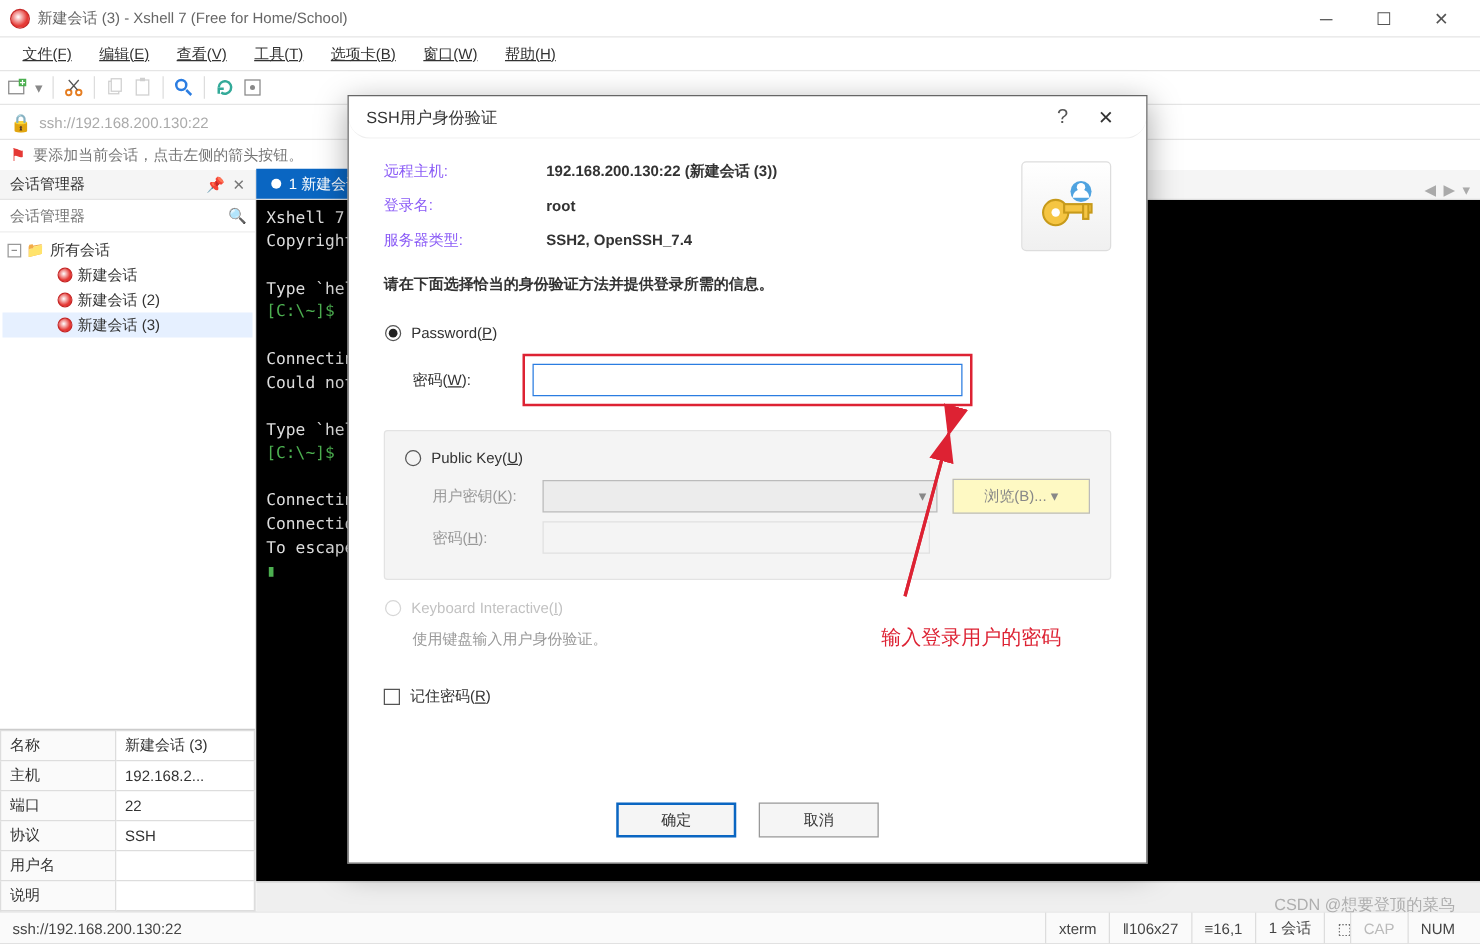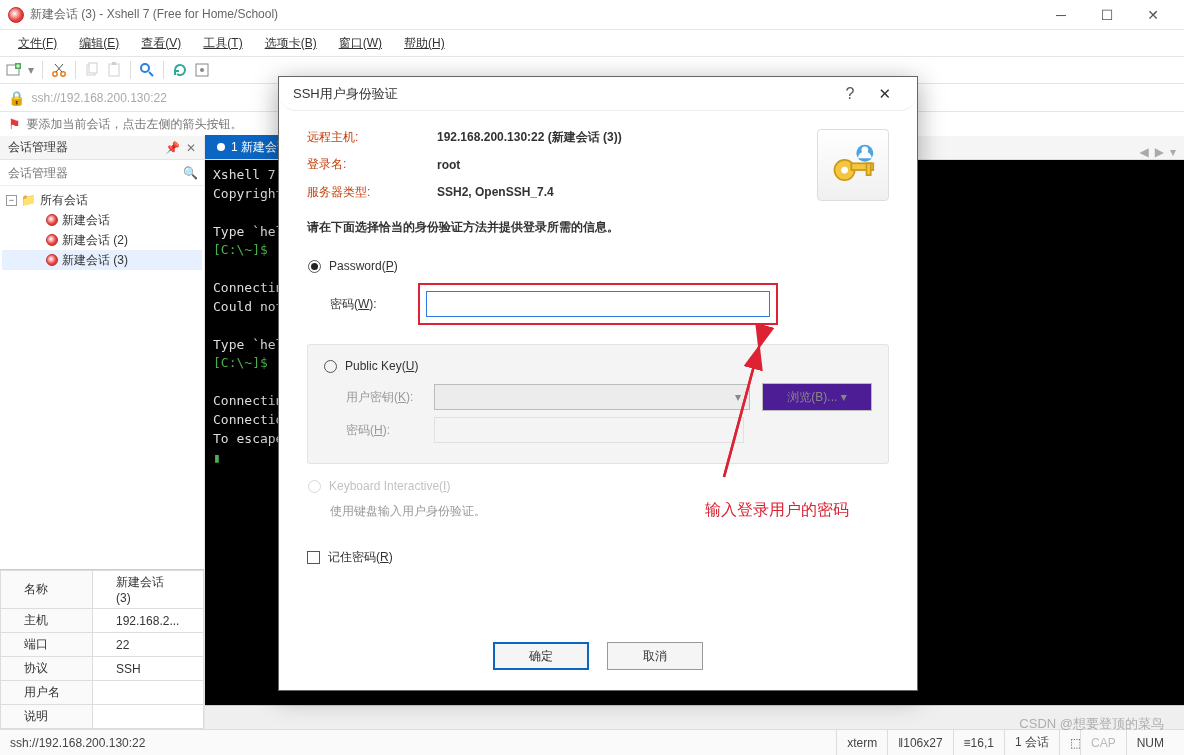--- a/index.html
+++ b/index.html
@@ -72,21 +72,21 @@
     align-items:center;justify-content:center;font-size:9px;line-height:1;
     color:#555;background:#fff;}
   .folder-ico{color:#f3b33e;}
   .sess-ico{width:12px;height:12px;border-radius:50%;
     background:radial-gradient(circle at 40% 40%,#fff,#e53935 60%);
     border:1px solid #c62828;display:inline-block;}
   .tree-sel{background:#e6f0ff;}
   
   .props{border-top:1px solid #ccc;}
   .props table{width:100%;border-collapse:collapse;font-size:12px;}
-  .props td{border:1px solid #ddd;padding:3px 23px;height:22px;}
+  .props td{border:1px solid #ddd;padding:3px 7px;height:22px;}
   .props td:first-child{width:92px;background:#fafafa;}
   
   .term-wrap{flex:1;display:flex;flex-direction:column;background:#fff;}
   .tabstrip{height:24px;display:flex;align-items:flex-end;background:#f5f5f5;
     border-bottom:1px solid #ddd;position:relative;}
   .tab{height:24px;padding:0 12px;background:#0a66c2;color:#fff;
     display:flex;align-items:center;gap:6px;font-size:12px;}
   .tab .dot{width:8px;height:8px;border-radius:50%;background:#fff;
     display:inline-block;}
   .tab-plus{padding:0 8px;color:#888;}
@@ -108,21 +108,21 @@
     border:1px solid #666; box-shadow:0 6px 24px rgba(0,0,0,.35);
     display:flex; flex-direction:column;
   }
   .dlg-title{height:34px;display:flex;align-items:center;padding:0 14px;
     border-bottom:1px solid #eee;font-size:13px;border-radius:17px;}
   .dlg-title .q{margin-left:auto;font-size:16px;color:#555;padding:0 12px;}
   .dlg-title .x{font-size:15px;color:#333;padding:0 12px;}
   .dlg-body{flex:1;padding:18px 28px 10px;display:flex;flex-direction:column;}
   .info-grid{display:grid;grid-template-columns:130px 1fr 90px;row-gap:10px;
     align-items:center;}
-  .info-label{color:#c2410c;}
+  .info-label{color:#8b5cf6;}
   .info-val{font-weight:bold;}
   .info-icon{
     grid-row:1 / span 3; grid-column:3;
     width:72px;height:72px;border:1px solid #ddd;border-radius:4px;
     margin-left:auto;display:flex;align-items:center;justify-content:center;
     background:linear-gradient(#fff,#f0f0f0);position:relative;
   }
   .key-svg{width:54px;height:54px;}
   .prompt-line{margin:18px 0 14px;font-weight:bold;}
   .group{border:1px solid transparent;padding:8px 0;}
@@ -137,21 +137,21 @@
   .form-row{display:flex;align-items:center;margin:6px 0;}
   .form-row label{width:110px;padding-left:22px;}
   .form-row label.dis{color:#999;}
   .pw-outline{border:2px solid #d23; padding:6px; width:360px;}
   .pw-input{width:100%;height:26px;border:1px solid #2b7de1;outline:none;
     padding:0 6px;font-size:13px;}
   .combo{flex:1;height:26px;border:1px solid #bbb;background:#ececec;
     display:flex;align-items:center;justify-content:flex-end;padding:0 8px;
     color:#888;}
   .browse-btn{width:110px;height:28px;margin-left:12px;border:1px solid #bbb;
-    background:#4c1d95;color:#888;display:flex;align-items:center;
+    background:#fef9c3;color:#888;display:flex;align-items:center;
     justify-content:center;}
   .txt-disabled{flex:1;max-width:310px;height:26px;border:1px solid #e0e0e0;
     background:#f4f4f4;}
   .kbi-note{color:#999;padding-left:22px;margin-top:6px;}
   .chk-row{display:flex;align-items:center;gap:8px;margin-top:20px;}
   .chk{width:13px;height:13px;border:1px solid #555;display:inline-block;}
   .dlg-buttons{display:flex;justify-content:center;gap:18px;
     padding:12px 28px 20px;}
   .btn{width:96px;height:28px;border:1px solid #999;background:#f5f5f5;
     display:flex;align-items:center;justify-content:center;}

